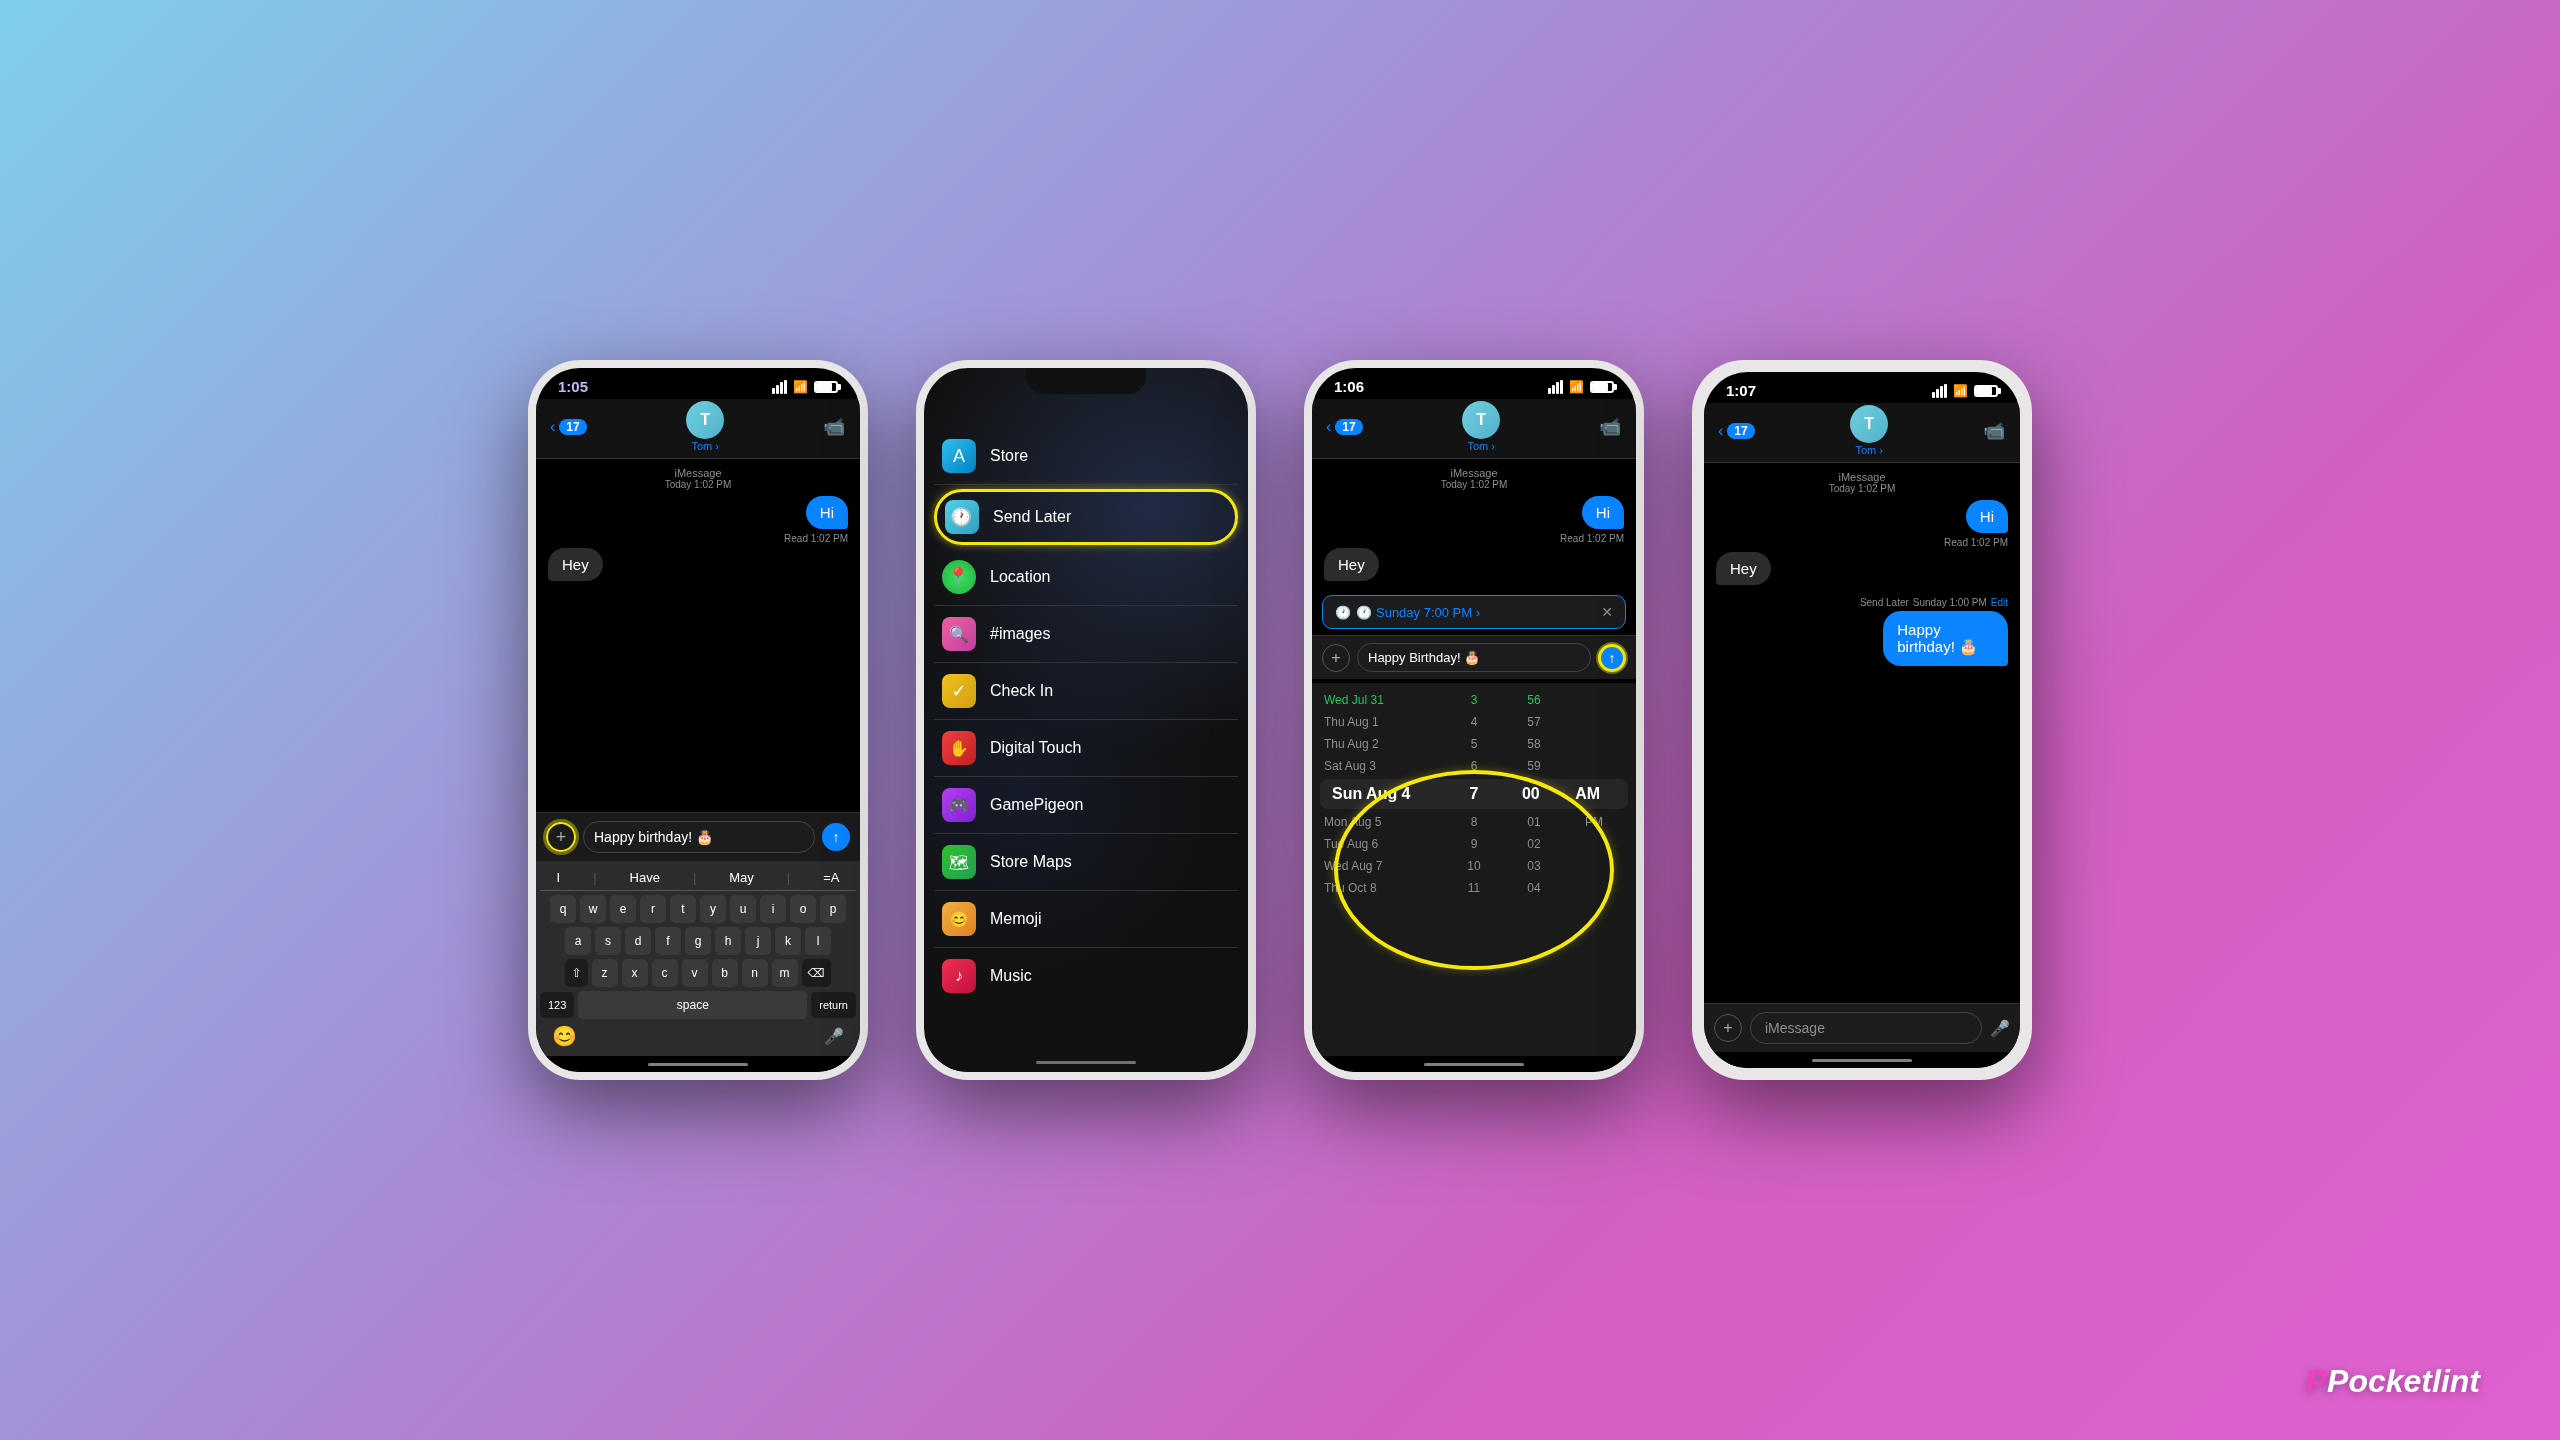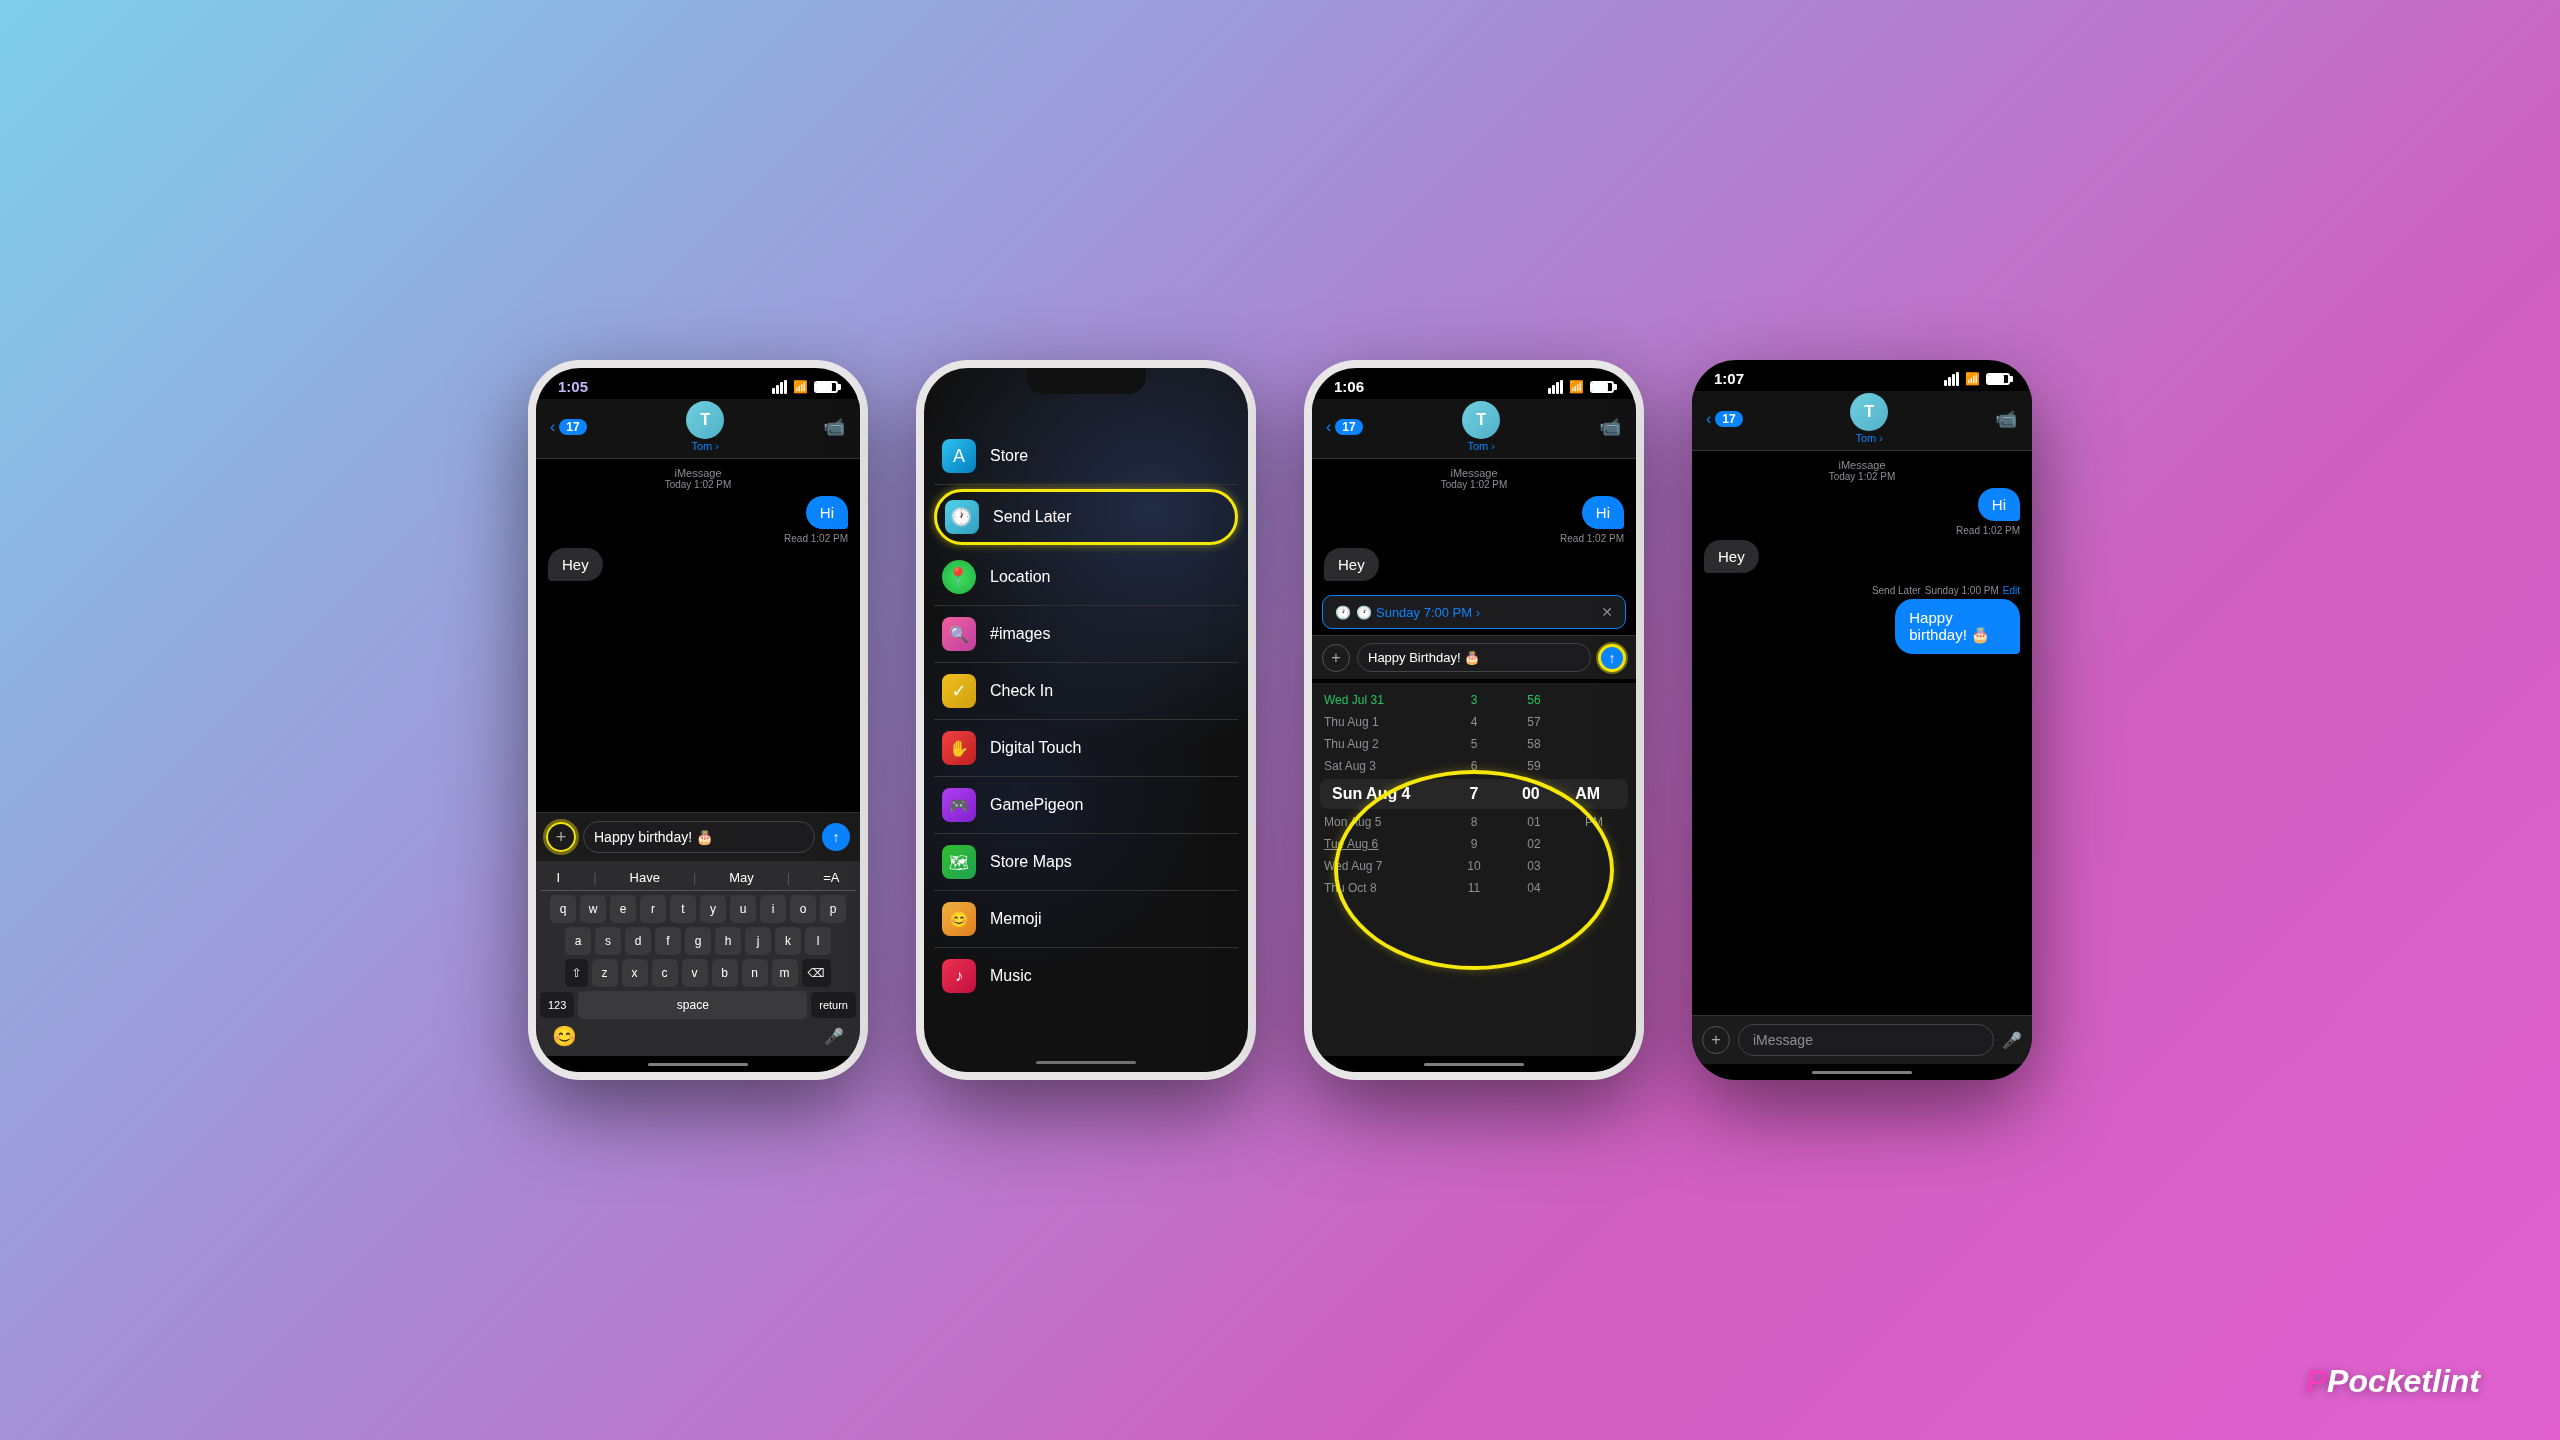--- a/index.html
+++ b/index.html
@@ -291,21 +291,21 @@
                 <span style="flex:1;text-align:center;">00</span>
                 <span style="flex:1;text-align:center;">AM</span>
             </div>
             <div style="display:flex;justify-content:space-around;padding:4px 12px;color:#8e8e93;font-size:12px;align-items:center;">
               <span style="flex:2;text-align:left;">Mon Aug 5</span>
                 <span style="flex:1;text-align:center;">8</span>
                 <span style="flex:1;text-align:center;">01</span>
                 <span style="flex:1;text-align:center;">PM</span>
             </div>
             <div style="display:flex;justify-content:space-around;padding:4px 12px;color:#8e8e93;font-size:12px;align-items:center;">
-              <span style="flex:2;text-align:left;text-decoration:underline;">Tue Aug 6</span>
+              <span style="flex:2;text-align:left;">Tue Aug 6</span>
                 <span style="flex:1;text-align:center;">9</span>
                 <span style="flex:1;text-align:center;">02</span>
                 <span style="flex:1;text-align:center;"></span>
             </div>
             <div style="display:flex;justify-content:space-around;padding:4px 12px;color:#8e8e93;font-size:12px;align-items:center;">
               <span style="flex:2;text-align:left;">Wed Aug 7</span>
                 <span style="flex:1;text-align:center;">10</span>
                 <span style="flex:1;text-align:center;">03</span>
                 <span style="flex:1;text-align:center;"></span>
             </div>
@@ -316,21 +316,21 @@
                 <span style="flex:1;text-align:center;"></span>
             </div>
           </div>
         </div>
         <div style="height:16px;display:flex;align-items:center;justify-content:center;background:#000;">
           <div style="width:100px;height:3px;background:#fff;border-radius:2px;opacity:0.5;"></div>
         </div>
       </div>
     </div>
 
-    <div style="width:340px;height:720px;background:#e8e6e6;border-radius:52px;padding:0;box-shadow:0 30px 80px rgba(0,0,0,0.5);position:relative;">
+    <div style="width:340px;height:720px;background:#e8e6e6;border-radius:52px;padding:12px;box-shadow:0 30px 80px rgba(0,0,0,0.5);position:relative;">
       <div style="width:100%;height:100%;background:#000;border-radius:44px;overflow:hidden;display:flex;flex-direction:column;position:relative;">
         <div style="position:absolute;top:0;left:50%;transform:translateX(-50%);width:120px;height:26px;background:#000;border-radius:0 0 18px 18px;z-index:10;"></div>
 
         <div style="display:flex;justify-content:space-between;align-items:center;padding:10px 22px 4px 22px;color:#fff;font-size:14px;font-weight:600;z-index:5;">
           <span style="font-weight:700;font-size:15px;">1:07</span>
           <div style="display:flex;gap:6px;align-items:center;">
             <div style="display:flex;gap:1px;align-items:flex-end;">
               <div style="width:3px;height:6px;background:#fff;border-radius:1px;"></div>
               <div style="width:3px;height:9px;background:#fff;border-radius:1px;"></div>
               <div style="width:3px;height:12px;background:#fff;border-radius:1px;"></div>

